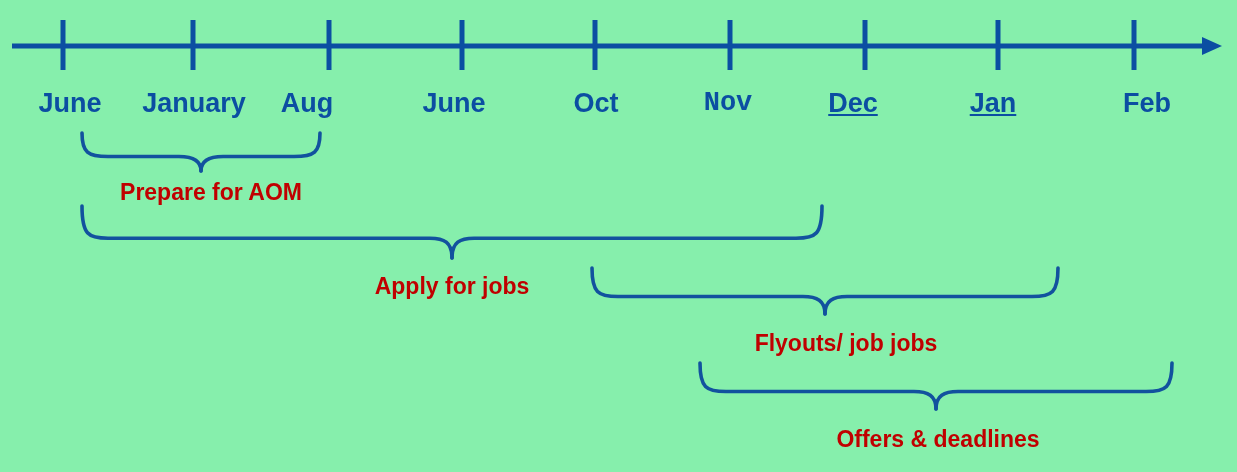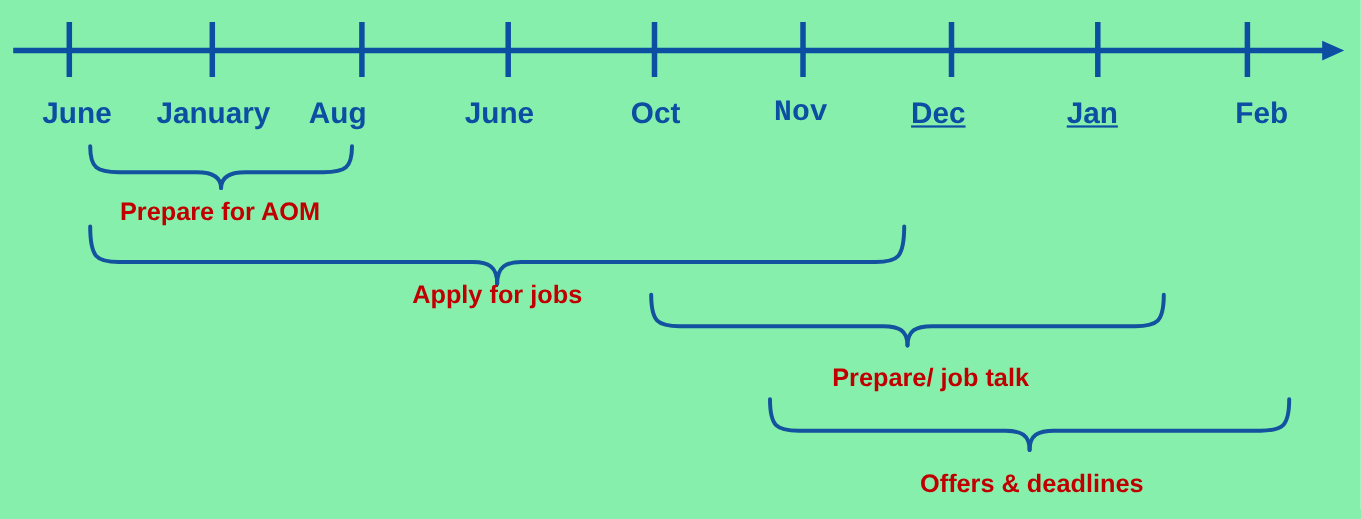--- a/index.html
+++ b/index.html
@@ -100,19 +100,19 @@
       <div class="month-label" style="left: 194px; top: 90px;">January</div>
       <div class="month-label" style="left: 307px; top: 90px;">Aug</div>
       <div class="month-label" style="left: 454px; top: 90px;">June</div>
       <div class="month-label" style="left: 596px; top: 90px;">Oct</div>
       <div class="month-label" style="left: 728px; top: 90px; font-family: Liberation Mono, monospace;">Nov</div>
       <div class="month-label" style="left: 853px; top: 90px; text-decoration: underline;">Dec</div>
       <div class="month-label" style="left: 993px; top: 90px; text-decoration: underline;">Jan</div>
       <div class="month-label" style="left: 1124px; top: 90px; margin-left: 23px;">Feb</div>
     </div>
   <div id="phase-labels">
-      <div class="phase-label" style="left: 200px; top: 181px; color: rgb(192, 0, 0);">Prepare for AOM</div>
-      <div class="phase-label" style="left: 452px; top: 256px; color: rgb(192, 0, 0);">Apply for jobs</div>
-      <div class="phase-label" style="left: 846px; top: 332px; color: rgb(192, 0, 0);">Prepare/ job talk</div>
+      <div class="phase-label" style="left: 211px; top: 181px; color: rgb(192, 0, 0);">Prepare for AOM</div>
+      <div class="phase-label" style="left: 452px; top: 275px; color: rgb(192, 0, 0);">Apply for jobs</div>
+      <div class="phase-label" style="left: 846px; top: 332px; color: rgb(192, 0, 0);">Flyouts/ job jobs</div>
       <div class="phase-label" style="left: 938px; top: 428px; color: rgb(192, 0, 0);">Offers &amp; deadlines</div>
     </div>
 
 </div>
 
 </body></html>

